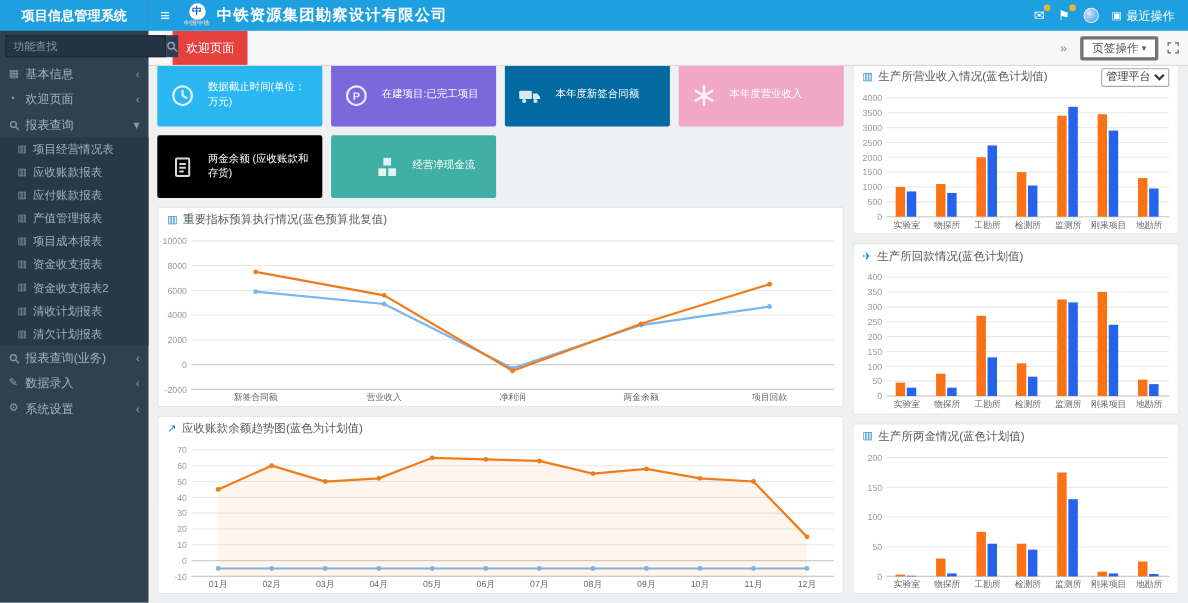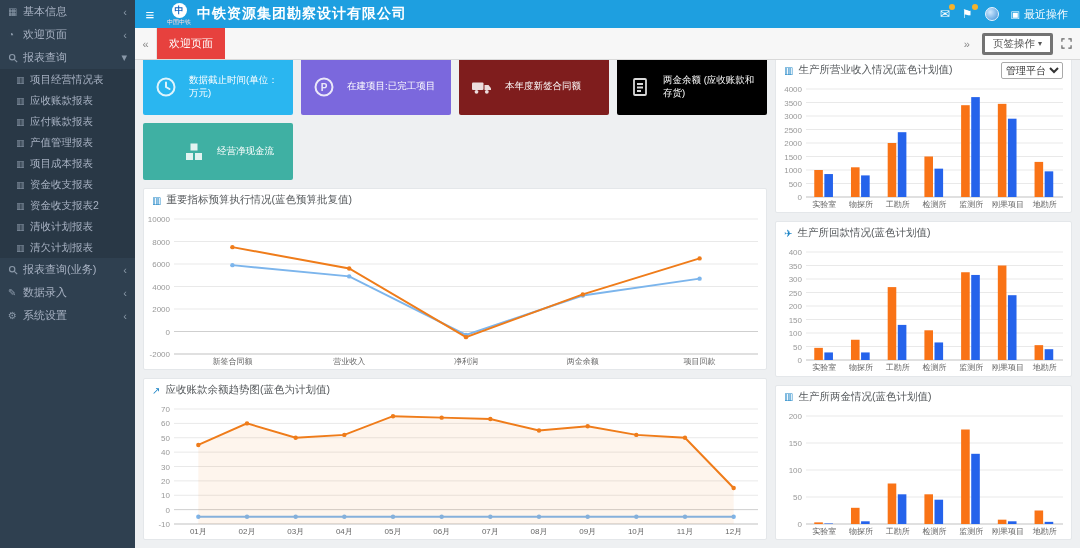--- a/index.html
+++ b/index.html
@@ -79,20 +79,30 @@
   #panel-budget { height:182px; flex:none; }
   #panel-receivable { flex:1; }
   .right-col .panel { flex:1; }
   .filter-select { margin-left:auto; height:17px; font-size:10px; color:#333;
     border:1px solid #aaa; background:#fff; border-radius:2px; }
 </style>
 </head>
 <body>
 
 <aside class="sidebar">
+  <div class="sidebar-title">项目信息管理系统</div>
+  <div class="search-row">
+    <input class="search-input" placeholder="功能查找" style="">
+    <span class="search-btn">
+      <svg viewBox="0 0 12 12" width="11" height="11">
+          <circle cx="5" cy="5" r="3.2" fill="none" stroke="currentColor" stroke-width="1.4"></circle>
+          <path d="M7.6 7.6L11 11" stroke="currentColor" stroke-width="1.4"></path>
+        </svg>
+    </span>
+  </div>
   <nav id="menu">
       <div class="menu-item">
         <span class="mi-icon">▦</span>
         <span class="mi-label">基本信息</span>
         <span class="mi-chev">‹</span>
       </div>
       <div class="menu-item">
         <span class="mi-icon">◔</span>
         <span class="mi-label">欢迎页面</span>
         <span class="mi-chev">‹</span>
@@ -219,32 +229,42 @@
         </div>
         <div class="tile" style="background: rgb(123, 104, 221);">
           <span class="tile-icon">
             <svg viewBox="0 0 24 24" width="24" height="24">
               <circle cx="12" cy="12" r="8.5" fill="none" stroke="#fff" stroke-width="2"></circle>
               <text x="12" y="15.5" text-anchor="middle" font-size="10" font-weight="bold" fill="#fff">P</text>
             </svg>
           </span>
           <span class="tile-label">在建项目:已完工项目</span>
         </div>
-        <div class="tile" style="background: #7f1d1d; text-align: right;">
+        <div class="tile" style="background: #0369a1; text-align: right;">
           <span class="tile-icon">
             <svg viewBox="0 0 24 24" width="24" height="24">
               <g fill="#fff">
                 <rect x="2" y="7.5" width="11.5" height="7.5" rx="1"></rect>
                 <path d="M14.5 10h4l2.5 3.2V15h-6.5z"></path>
                 <circle cx="6.5" cy="16.8" r="1.9"></circle>
                 <circle cx="16.8" cy="16.8" r="1.9"></circle>
               </g>
             </svg>
           </span>
           <span class="tile-label">本年度新签合同额</span>
+        </div>
+        <div class="tile" style="background: rgb(240, 168, 197);">
+          <span class="tile-icon">
+            <svg viewBox="0 0 24 24" width="24" height="24">
+              <g stroke="#fff" stroke-width="2.4" stroke-linecap="round">
+                <path d="M12 3.5v17M4.6 7.8l14.8 8.4M19.4 7.8L4.6 16.2"></path>
+              </g>
+            </svg>
+          </span>
+          <span class="tile-label">本年度营业收入</span>
         </div>
         <div class="tile" style="background: #000000;">
           <span class="tile-icon">
             <svg viewBox="0 0 24 24" width="24" height="24">
               <g stroke="#fff" stroke-width="1.8" fill="none">
                 <rect x="6" y="4" width="12" height="16" rx="1"></rect>
                 <path d="M9 9h6M9 12.5h6M9 16h4"></path>
               </g>
             </svg>
           </span>

